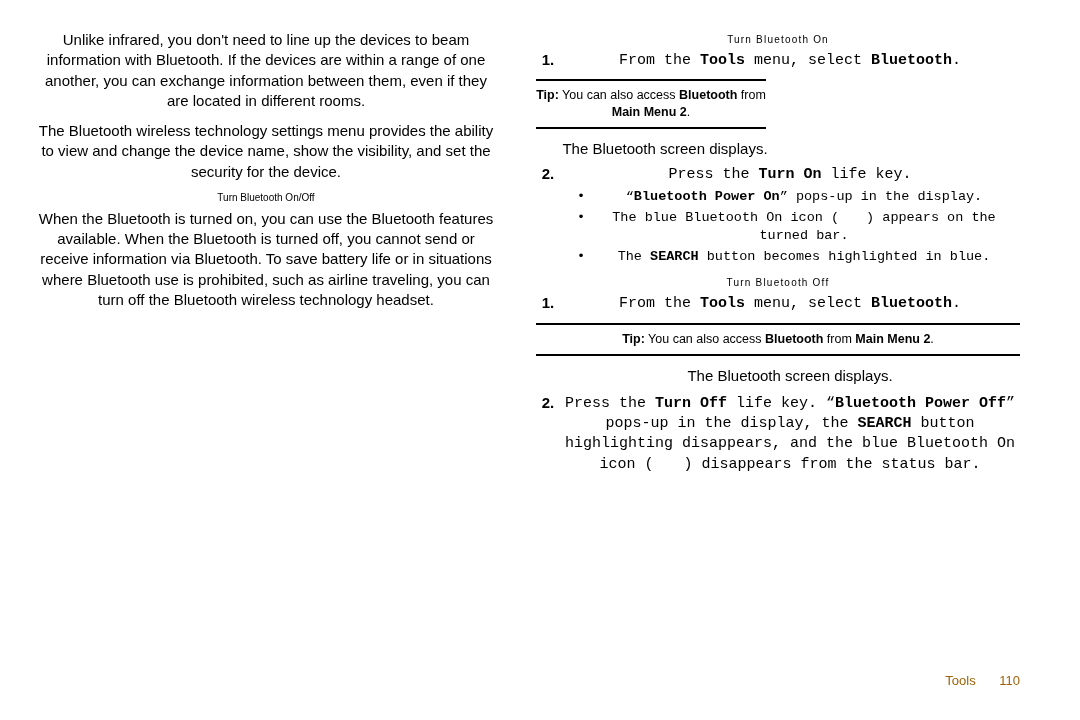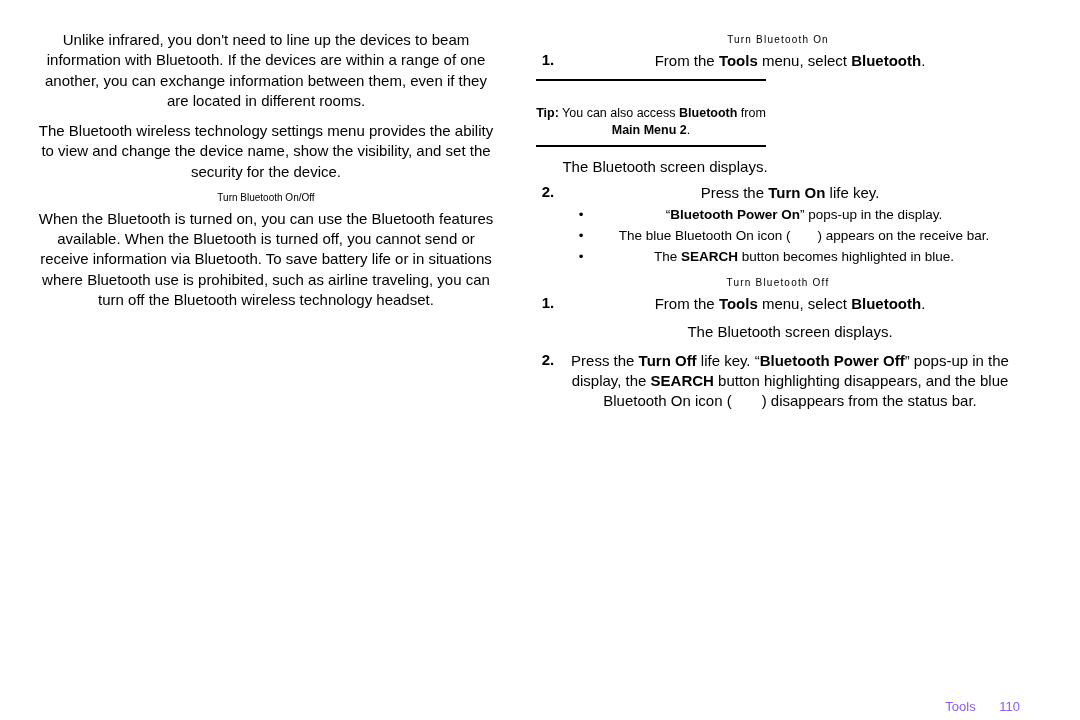--- a/index.html
+++ b/index.html
@@ -46,31 +46,32 @@
     align-items: flex-start;
     margin-bottom: 4px;
   }
   ol.num > li .marker {
     font-weight: bold;
     min-width: 24px;
   }
   ol.num > li .content {
     flex: 1;
     line-height: 1.35;
+    font-family: Liberation Mono, monospace;
   }
   .tipbox {
     border-top: 2px solid #000;
     border-bottom: 2px solid #000;
     padding: 6px 0 6px 0;
     margin: 6px 0 10px 0;
     font-size: 12.5px;
     line-height: 1.35;
   }
   .tipbox-narrow { max-width: 230px; }
-  .tipline { padding-left: 0; margin-top: 18px; }
+  .tipline { padding-left: 0; }
   .bullets {
     list-style: none;
     padding-left: 14px;
     font-size: 13.5px;
     margin-top: 2px;
   }
   .bullets > li {
     display: flex;
     align-items: flex-start;
     margin-bottom: 3px;
@@ -78,23 +79,23 @@
   }
   .bullets > li .dot {
     min-width: 14px;
   }
   .bullets .content { flex: 1; }
   .indent-after { margin-left: 24px; margin-bottom: 8px; line-height:1.35; }
   .indent-after-narrow { margin-left: 24px; margin-bottom: 6px; line-height:1.35; max-width: 210px; }
   .footer {
     position: absolute;
     right: 60px;
-    bottom: 6px;
+    bottom: 32px;
     font-size: 13px;
-    color: #8b5cf6;
+    color: #a16207;
   }
   .footer .section { margin-right: 20px; }
   b, strong { font-weight: bold; }
 </style>
 </head>
 <body>
 
 <div class="page">
 
   <div class="col left-col">
@@ -132,21 +133,21 @@
           <span>Press the </span><b>Turn On</b><span> life key.</span>
           <ul class="bullets">
             <li>
               <span class="dot">•</span>
               <span class="content">
                 <span>“</span><b>Bluetooth Power On</b><span>” pops-up in the display.</span>
               </span>
             </li>
             <li>
               <span class="dot">•</span>
-              <span class="content">The blue Bluetooth On icon (  ) appears on the receive bar.</span>
+              <span class="content">The blue Bluetooth On icon (  ) appears on the turned bar.</span>
             </li>
             <li>
               <span class="dot">•</span>
               <span class="content">
                 <span>The </span><b>SEARCH</b><span> button becomes highlighted in blue.</span>
               </span>
             </li>
           </ul>
         </span>
       </li>
@@ -156,20 +157,25 @@
 
     <ol class="num">
       <li>
         <span class="marker">1.</span>
         <span class="content">
           <span>From the </span><b>Tools</b><span> menu, select </span><b>Bluetooth</b><span>.</span>
         </span>
       </li>
     </ol>
 
+    <div class="tipbox">
+      <div class="tipline">
+        <b>Tip:</b><span> You can also access </span><b>Bluetooth</b><span> from </span><b>Main Menu 2</b><span>.</span>
+      </div>
+    </div>
 
     <p class="indent-after">The Bluetooth screen displays.</p>
 
     <ol class="num">
       <li>
         <span class="marker">2.</span>
         <span class="content">
           <span>Press the </span><b>Turn Off</b><span> life key. “</span><b>Bluetooth Power Off</b><span>” pops-up in the display, the </span><b>SEARCH</b><span> button highlighting disappears, and the blue Bluetooth On icon (  ) disappears from the status bar.</span>
         </span>
       </li>

